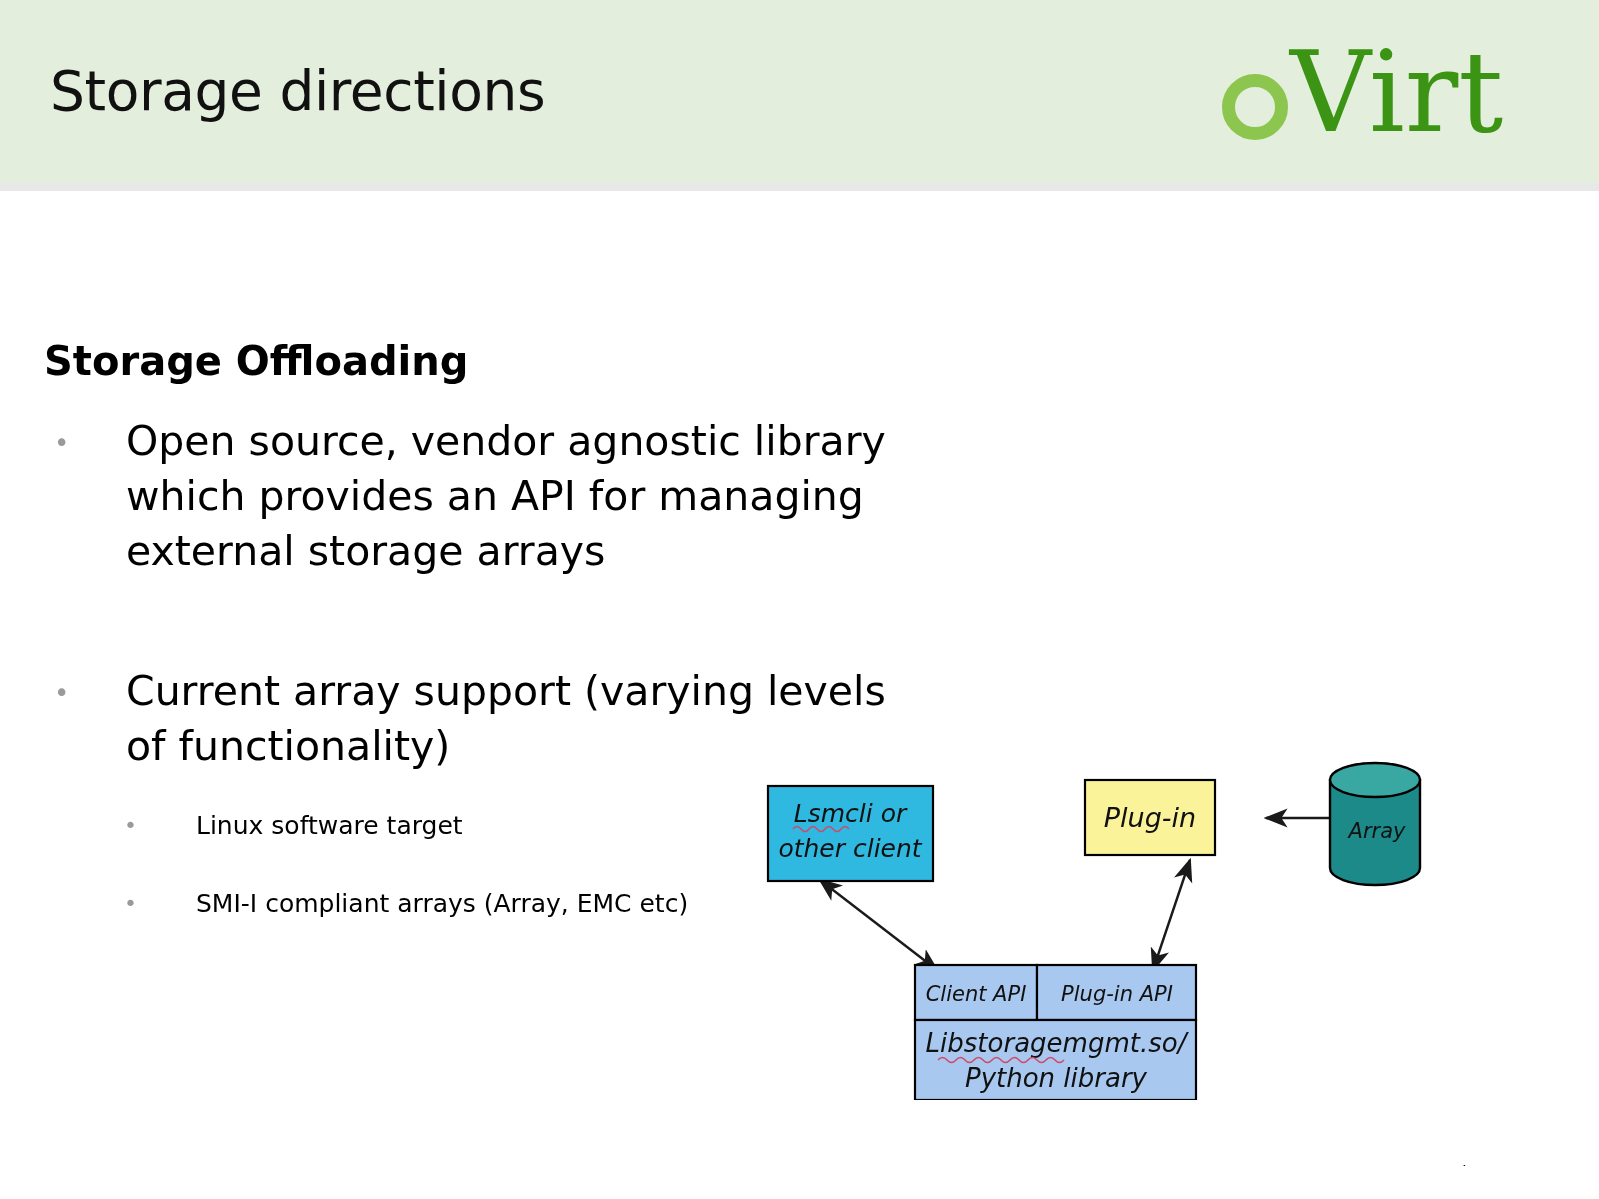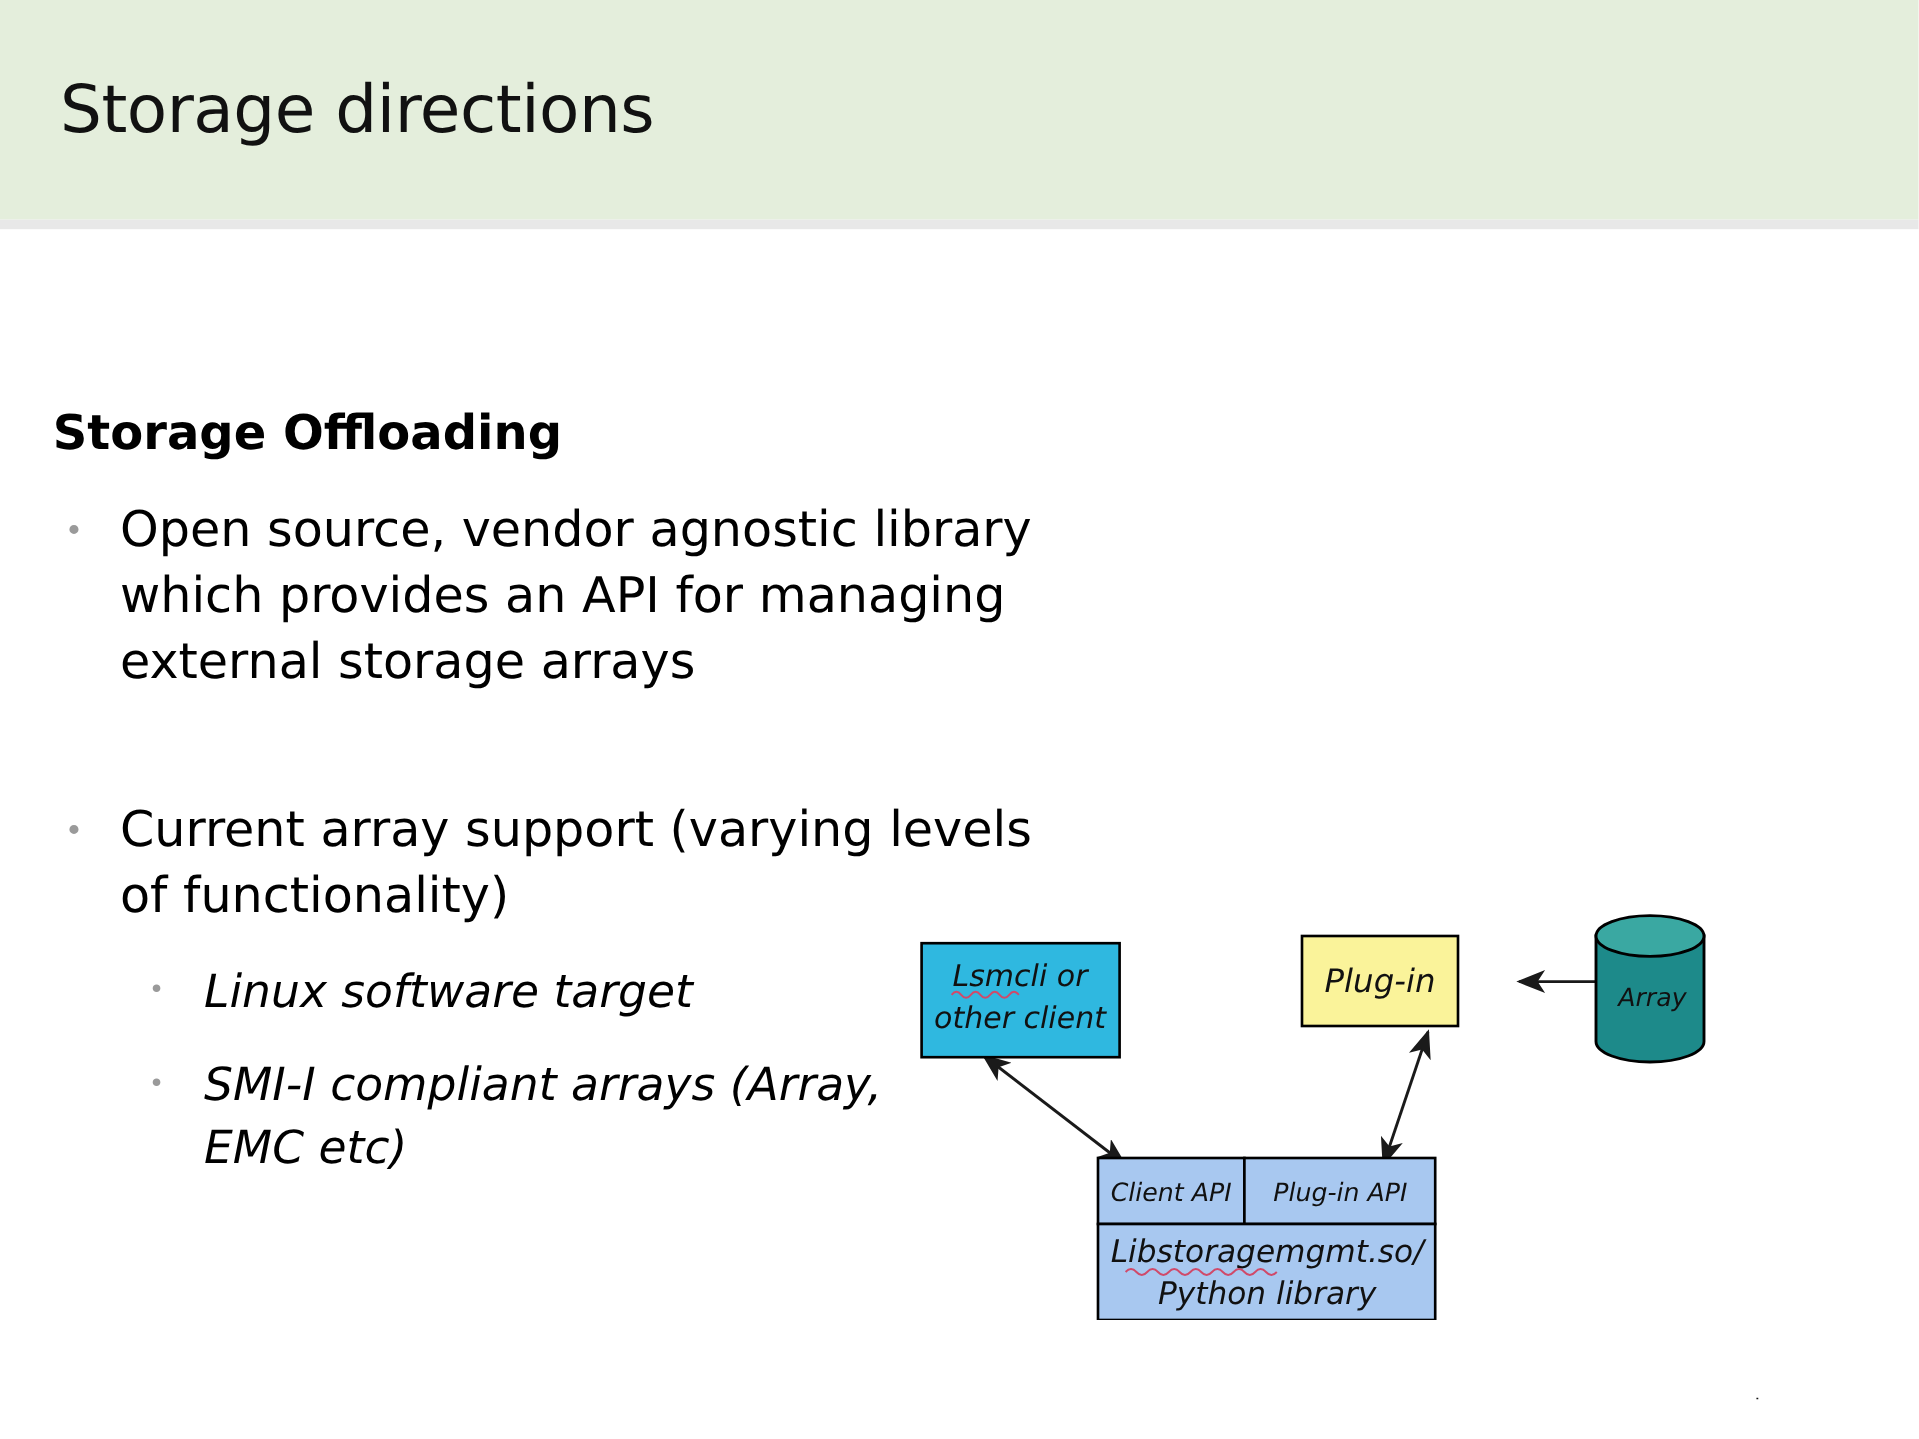--- a/index.html
+++ b/index.html
@@ -92,20 +92,21 @@
     align-items: flex-start;
   }
   .bullet-dot {
     color: #9a9a9a;
     line-height: 1;
     flex: 0 0 auto;
   }
   .bullet-text {
     color: #000000;
     font-weight: normal;
+    margin-left: 26px;
   }
 
   
   .lvl1 { left: 54px; }
   .lvl1 .bullet-dot {
     font-size: 26px;
     width: 46px;
     padding-top: 16px;
   }
   .lvl1 .bullet-text {
@@ -115,24 +116,23 @@
   }
 
   
   .lvl2 { left: 124px; }
   .lvl2 .bullet-dot {
     font-size: 22px;
     width: 46px;
     padding-top: 15px;
   }
   .lvl2 .bullet-text {
-    font-size: 38px;
+    font-size: 25px;
     line-height: 52px;
     width: 620px;
-    font-style: italic;
   }
 
   #bullet-1 { top: 414px; }
   #bullet-2 { top: 664px; }
   #bullet-2a { top: 800px; }
   #bullet-2b { top: 878px; }
 
   
   #diagram {
     position: absolute;
@@ -169,20 +169,24 @@
 </head>
 <body>
 
 <div id="slide">
 
   <div id="header-band"></div>
   <div id="header-underline"></div>
 
   <div id="slide-title">Storage directions</div>
 
+  <div id="logo">
+    <div id="logo-o"></div>
+    <div id="logo-virt">Virt</div>
+  </div>
 
 
   <div id="offload-heading" class="head-line">Storage Offloading</div>
 
   <div id="bullet-1" class="bullet-row lvl1">
     <span class="bullet-dot">•</span>
     <span class="bullet-text">Open source, vendor agnostic library which provides an API for managing external storage arrays</span>
   </div>
 
   <div id="bullet-2" class="bullet-row lvl1">

